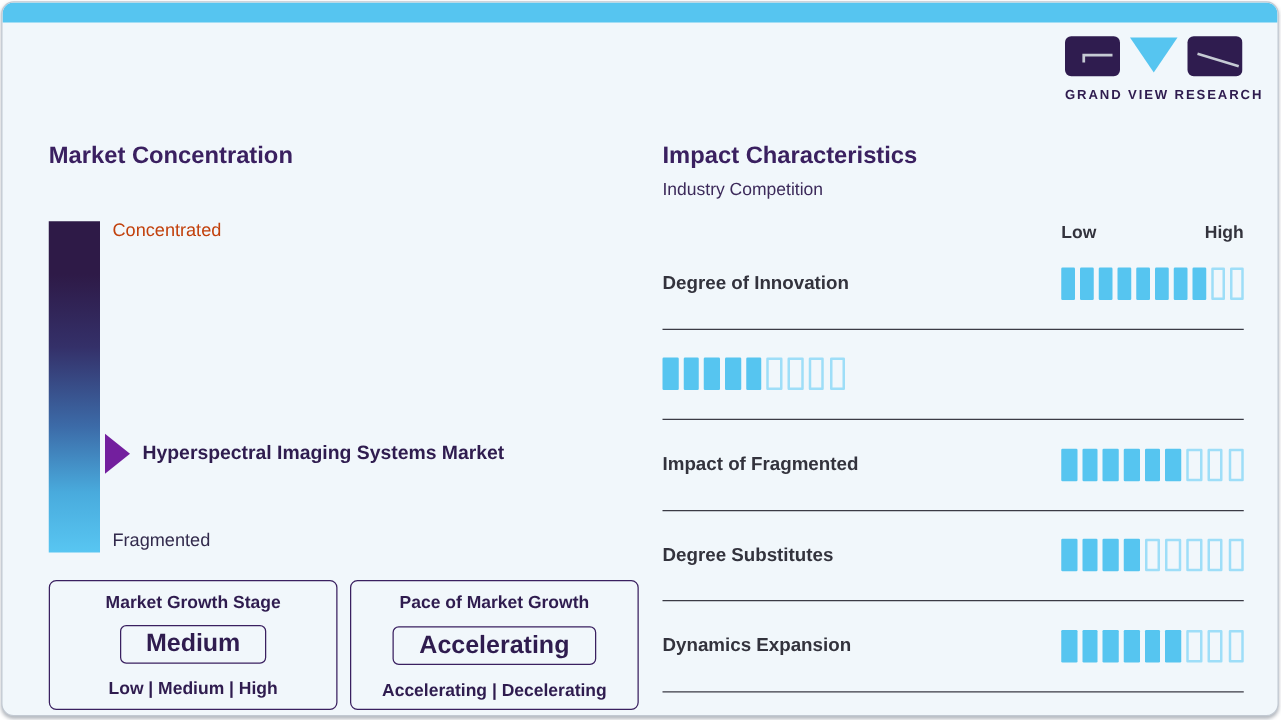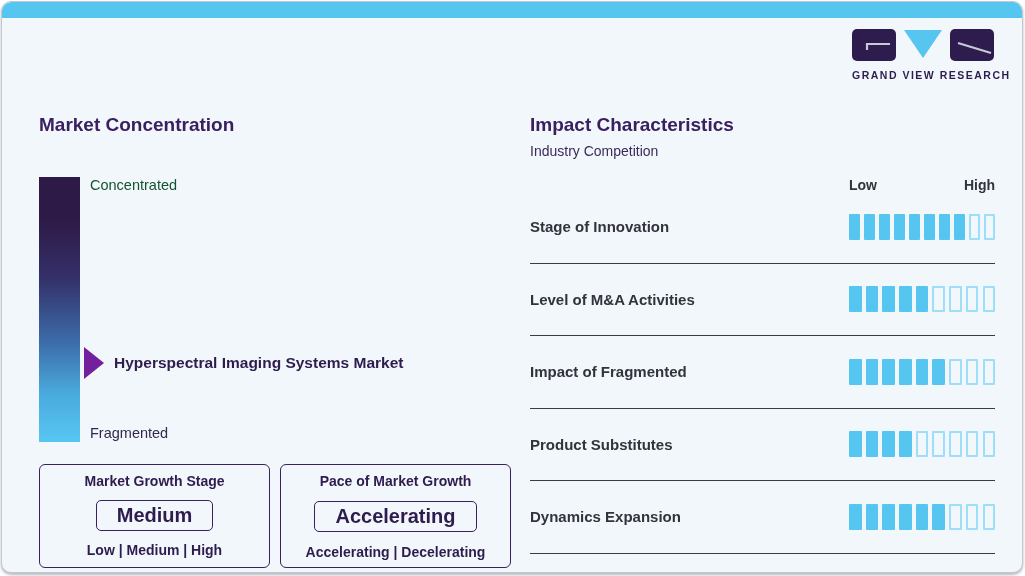--- a/index.html
+++ b/index.html
@@ -27,21 +27,21 @@
   
   .mc-heading {
     position:absolute; left:37px; top:112px; font-size:19px; font-weight:bold;
     color:#3a2060;
   }
   .grad-bar {
     position:absolute; left:37px; top:175px; width:41px; height:265px;
     background:linear-gradient(180deg,#2e1a47 0%,#2e1a47 16%,#343069 38%,
       #3c6ba8 62%,#49abdd 82%,#58c6f2 100%);
   }
-  .scale-top { position:absolute; left:88px; top:175px; font-size:14.5px; color:#14532d; }
+  .scale-top { position:absolute; left:88px; top:175px; font-size:14.5px; color:#c2410c; }
   .scale-bottom { position:absolute; left:88px; top:423px; font-size:14.5px; color:#322a4c; }
   .pointer-arrow {
     position:absolute; left:82px; top:345px; width:0; height:0;
     border-left:20px solid #731f9e; border-top:16px solid transparent;
     border-bottom:16px solid transparent;
   }
   .pointer-label {
     position:absolute; left:112px; top:352px; font-size:15.5px; font-weight:bold;
     color:#2f1c4f;
   }
@@ -125,37 +125,36 @@
   <div class="ch-heading">Impact Characteristics</div>
   <div class="ch-subheading">Industry Competition</div>
 
   <div class="scale-labels">
     <span>Low</span>
     <span>High</span>
   </div>
 
   <div class="char-rows" id="char-rows">
     <div class="char-row">
-      <span class="char-label">Stage of Innovation</span>
+      <span class="char-label">Degree of Innovation</span>
       <div class="char-segments">
           <span class="seg seg-filled" style="width: 11px;"></span>
           <span class="seg seg-filled" style="width: 11px;"></span>
           <span class="seg seg-filled" style="width: 11px;"></span>
           <span class="seg seg-filled" style="width: 11px;"></span>
           <span class="seg seg-filled" style="width: 11px;"></span>
           <span class="seg seg-filled" style="width: 11px;"></span>
           <span class="seg seg-filled" style="width: 11px;"></span>
           <span class="seg seg-filled" style="width: 11px;"></span>
           <span class="seg seg-empty" style="width: 11px;"></span>
           <span class="seg seg-empty" style="width: 11px;"></span>
         </div>
     </div>
 
     <div class="char-row">
-      <span class="char-label">Level of M&amp;A Activities</span>
       <div class="char-segments">
           <span class="seg seg-filled" style="width: 12.5px;"></span>
           <span class="seg seg-filled" style="width: 12.5px;"></span>
           <span class="seg seg-filled" style="width: 12.5px;"></span>
           <span class="seg seg-filled" style="width: 12.5px;"></span>
           <span class="seg seg-filled" style="width: 12.5px;"></span>
           <span class="seg seg-empty" style="width: 12.5px;"></span>
           <span class="seg seg-empty" style="width: 12.5px;"></span>
           <span class="seg seg-empty" style="width: 12.5px;"></span>
           <span class="seg seg-empty" style="width: 12.5px;"></span>
@@ -171,21 +170,21 @@
           <span class="seg seg-filled" style="width: 12.5px;"></span>
           <span class="seg seg-filled" style="width: 12.5px;"></span>
           <span class="seg seg-filled" style="width: 12.5px;"></span>
           <span class="seg seg-empty" style="width: 12.5px;"></span>
           <span class="seg seg-empty" style="width: 12.5px;"></span>
           <span class="seg seg-empty" style="width: 12.5px;"></span>
         </div>
     </div>
 
     <div class="char-row">
-      <span class="char-label">Product Substitutes</span>
+      <span class="char-label">Degree Substitutes</span>
       <div class="char-segments">
           <span class="seg seg-filled" style="width: 12.5px;"></span>
           <span class="seg seg-filled" style="width: 12.5px;"></span>
           <span class="seg seg-filled" style="width: 12.5px;"></span>
           <span class="seg seg-filled" style="width: 12.5px;"></span>
           <span class="seg seg-empty" style="width: 12.5px;"></span>
           <span class="seg seg-empty" style="width: 12.5px;"></span>
           <span class="seg seg-empty" style="width: 12.5px;"></span>
           <span class="seg seg-empty" style="width: 12.5px;"></span>
           <span class="seg seg-empty" style="width: 12.5px;"></span>

